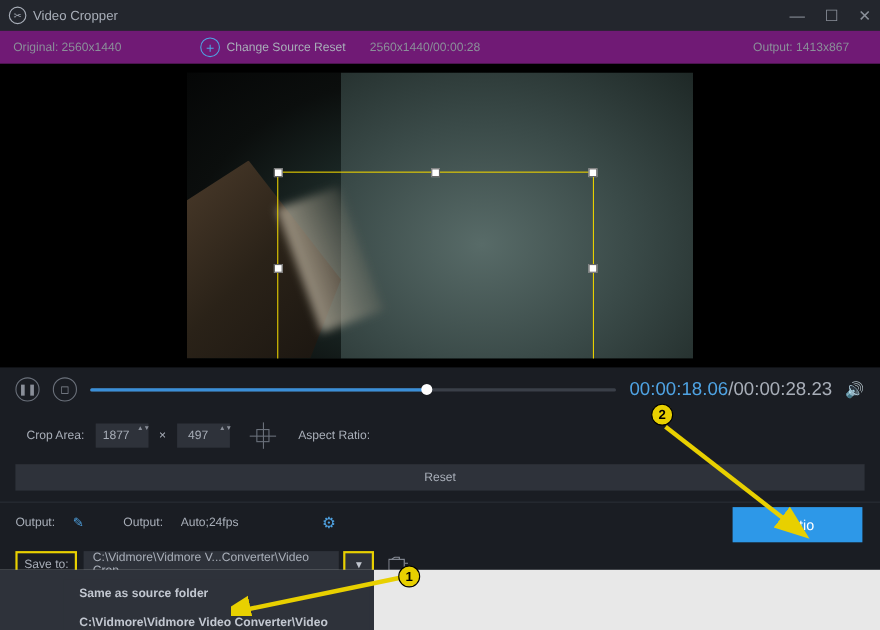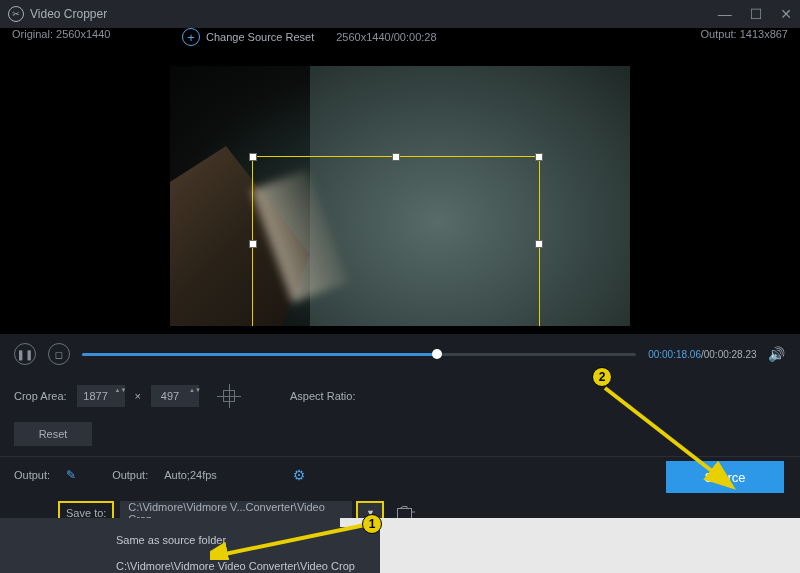--- a/index.html
+++ b/index.html
@@ -24,37 +24,37 @@
   .titlebar-left { display: flex; align-items: center; gap: 6px; }
   .app-icon {
     width: 16px; height: 16px; border: 1.5px solid #a8aeb8; border-radius: 50%;
     display: flex; align-items: center; justify-content: center; font-size: 9px;
   }
   .window-controls { display: flex; gap: 18px; color: #8a8f99; }
   .window-controls span { cursor: pointer; font-size: 14px; }
 
   .infobar {
     height: 30px;
-    background: #000000;
+    background: #701a75;
     display: flex;
-    align-items: flex-start;
+    align-items: center;
     padding: 0 12px;
     font-size: 11px;
     color: #8a8f99;
     position: relative;
   }
   .infobar .left { flex: 0 0 170px; }
   .infobar .center { display: flex; align-items: center; gap: 22px; }
   .change-source { display: flex; align-items: center; gap: 6px; color: #4fa3e3; }
   .plus-circle {
     width: 18px; height: 18px; border: 1.5px solid #4fa3e3; border-radius: 50%;
     display: flex; align-items: center; justify-content: center; color: #4fa3e3;
     font-size: 13px; line-height: 1;
   }
-  .infobar .right { position: absolute; right: 12px; }
+  .infobar .right { position: absolute; right: 28px; }
 
   .preview-area {
     height: 276px;
     display: flex;
     justify-content: center;
     align-items: center;
     background: #000;
     position: relative;
   }
   .video-frame {
@@ -108,26 +108,26 @@
     flex: 1; height: 3px; background: #3a3f48; position: relative; border-radius: 2px;
   }
   .seek-fill {
     position: absolute; left: 0; top: 0; bottom: 0; width: 64%;
     background: #3a8fd8; border-radius: 2px;
   }
   .seek-thumb {
     position: absolute; left: 64%; top: 50%; width: 10px; height: 10px;
     background: #fff; border-radius: 50%; transform: translate(-50%, -50%);
   }
-  .time-display { font-size: 10px; text-align: right; }
+  .time-display { font-size: 17px; text-align: right; }
   .time-current { color: #4fa3e3; }
   .vol-icon { color: #8a8f99; font-size: 14px; }
 
   .controls-row {
-    display: flex; align-items: center; padding: 8px 14px; gap: 10px;
+    display: flex; align-items: center; padding: 8px 24px; gap: 10px;
     font-size: 11px;
   }
   .num-input {
     width: 48px; height: 22px; background: #2e323a; border: none;
     display: inline-flex; align-items: center; justify-content: center;
     color: #a8aeb8; position: relative; padding-right: 10px;
   }
   .stepper {
     position: absolute; right: 2px; top: 2px; bottom: 2px; width: 8px;
     display: flex; flex-direction: column; justify-content: space-between;
@@ -147,37 +147,37 @@
   }
   .select-box {
     height: 22px; background: #2e323a; padding: 0 20px 0 10px;
     display: inline-flex; align-items: center; position: relative;
     min-width: 110px;
   }
   .select-box::after {
     content: '▼'; position: absolute; right: 6px; font-size: 8px; color: #8a8f99;
   }
 
-  .action-row { display: flex; gap: 14px; padding: 4px 14px 10px; }
+  .action-row { display: flex; gap: 14px; padding: 4px 14px 10px; flex-direction: column; }
   .btn {
     height: 24px; min-width: 78px; background: #2e323a;
     display: inline-flex; align-items: center; justify-content: center;
     font-size: 11px; color: #a8aeb8; cursor: pointer;
   }
 
   .output-row {
     display: flex; align-items: center; padding: 10px 14px; gap: 16px;
     font-size: 11px; border-top: 1px solid #2a2e36;
   }
   .pencil { color: #4fa3e3; font-size: 12px; }
   .gear { color: #4fa3e3; font-size: 14px; }
 
   .save-row {
     display: flex; align-items: center; padding: 8px 14px; gap: 0;
-    font-size: 11px; position: relative; margin-left: 44px;
+    font-size: 11px; position: relative;
   }
   .save-label {
     border: 2px solid #e8d000; padding: 4px 6px; margin-right: 6px;
   }
   .path-box {
     height: 24px; background: #2e323a; padding: 0 8px;
     display: flex; align-items: center; width: 232px;
   }
   .dropdown-btn {
     height: 24px; width: 28px; background: #2e323a; margin-left: 4px;
@@ -188,21 +188,21 @@
     height: 24px; width: 28px; margin-left: 8px;
     display: flex; align-items: center; justify-content: center;
     color: #8a8f99; cursor: pointer;
   }
 
   .dropdown-menu {
     position: absolute; left: 58px; top: 34px; width: 278px;
     background: #2e323a; z-index: 20;
   }
   .dropdown-menu .item {
-    padding: 7px 14px; font-size: 11px; color: #c2c7d0; cursor: pointer;
+    padding: 7px 14px; font-size: 11px; color: #c2c7d0; cursor: pointer; font-weight: bold;
   }
 
   .export-btn {
     position: absolute; right: 16px; bottom: 80px;
     width: 118px; height: 32px; background: #2d98e8;
     color: #fff; display: flex; align-items: center; justify-content: center;
     font-size: 13px; cursor: pointer;
   }
 
   .bottom-strip {
@@ -288,21 +288,21 @@
     <span class="stepper">▲▼</span>
   </span>
   <span>×</span>
   <span class="num-input">
     <span>497</span>
     <span class="stepper">▲▼</span>
   </span>
   <div class="center-tool">
       <div class="sq"></div>
     </div>
-  <span style="margin-left:31px">Aspect Ratio:</span>
+  <span style="margin-left:2px">Aspect Ratio:</span>
 </div>
 
 <div class="action-row">
   <div class="btn">
       <span>Reset</span>
     </div>
 </div>
 
 <div class="output-row">
   <span>Output:</span>
@@ -333,21 +333,21 @@
     <div class="item"><span>C:\Vidmore\Vidmore Video Converter\Video Crop</span></div>
 
   </div>
 </div>
 
 <div class="bottom-strip">
   <div class="bottom-strip-inner"></div>
 </div>
 
 <div class="export-btn">
-  <span>Source</span>
+  <span>Ratio</span>
 </div>
 
 <div class="anno-badge" style="left:362px; top:514px">1</div>
 <div class="anno-badge" style="left:592px; top:367px">2</div>
 
 <svg class="anno-arrow" style="left:210px; top:515px" width="160" height="45">
   <defs>
       <marker id="ah1" markerWidth="10" markerHeight="10" refX="2" refY="3" orient="auto">
     <path d="M0,0 L0,6 L8,3 z" fill="#e8d000"></path>
       </marker>

